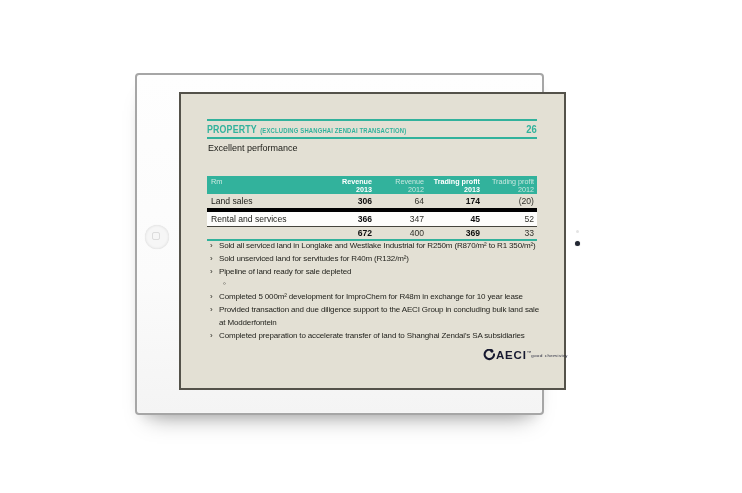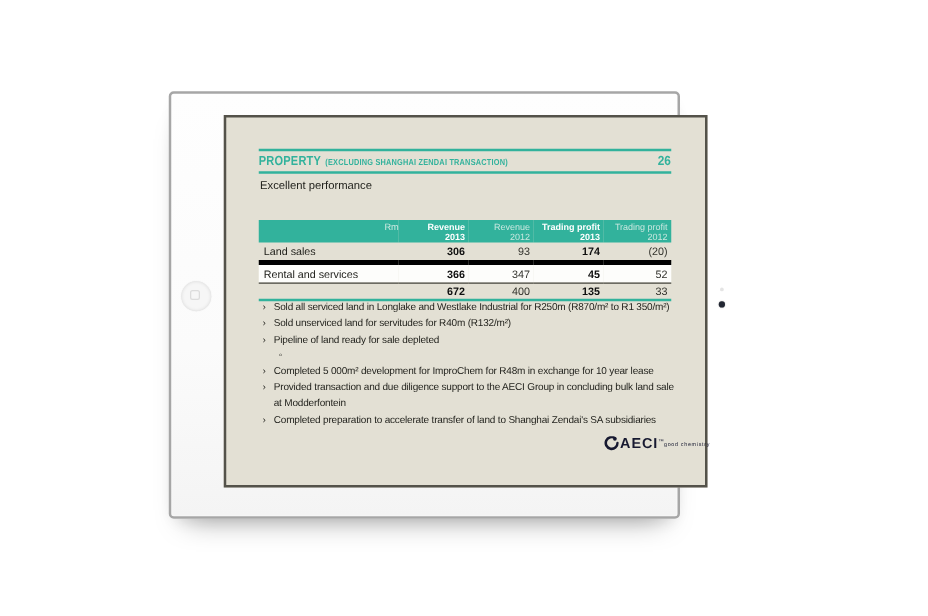--- a/index.html
+++ b/index.html
@@ -77,21 +77,21 @@
   .subheading { position:absolute; left:27px; top:49px; font-size:9px; color:#21211c; }
 
   
   .table-wrap { position:absolute; left:26px; top:82px; width:330px; border-bottom:2px solid #32b29c; }
   table { width:100%; border-collapse:collapse; table-layout:fixed; }
   thead th {
     background:#32b29c; height:18px; vertical-align:top;
     padding-top:2px; font-size:7.2px; line-height:8.2px;
   }
   thead th span { display:block; }
-  th.label-col { text-align:right; padding-left:4px; color:#cfeae2; font-weight:normal; font-size:7.4px; }
+  th.label-col { text-align:left; padding-left:4px; color:#cfeae2; font-weight:normal; font-size:7.4px; }
   th.num { text-align:right; padding-right:3px; }
   th.strong span { color:#ffffff; font-weight:bold; }
   th.dim span { color:#c8e7df; font-weight:normal; }
 
   tbody td { height:16px; font-size:8.6px; color:#33332d; }
   td.label { padding-left:4px; color:#22221d; }
   td.num { text-align:right; padding-right:3px; }
   td.bold { font-weight:bold; color:#101010; }
   tr.row-a td { border-bottom:4px solid #000000; }
   tr.row-b { background:#fdfdfb; }
@@ -163,36 +163,36 @@
               <th class="num dim">
                 <span>Trading profit</span>
                 <span>2012</span>
               </th>
             </tr>
           </thead>
           <tbody>
             <tr class="row-a">
               <td class="label">Land sales</td>
               <td class="num bold">306</td>
-              <td class="num">93</td>
+              <td class="num">64</td>
               <td class="num bold">174</td>
               <td class="num">(20)</td>
             </tr>
             <tr class="row-b">
               <td class="label">Rental and services</td>
               <td class="num bold">366</td>
               <td class="num">347</td>
               <td class="num bold">45</td>
               <td class="num">52</td>
             </tr>
             <tr class="total">
               <td class="label"></td>
               <td class="num bold">672</td>
               <td class="num">400</td>
-              <td class="num bold">135</td>
+              <td class="num bold">369</td>
               <td class="num">33</td>
             </tr>
           </tbody>
         </table>
       </div>
 
       <ul class="bullets">
         <li class="l1">
           <span class="marker">›</span>
           <span class="btext">Sold all serviced land in Longlake and Westlake Industrial for R250m (R870/m² to R1 350/m²)</span>

